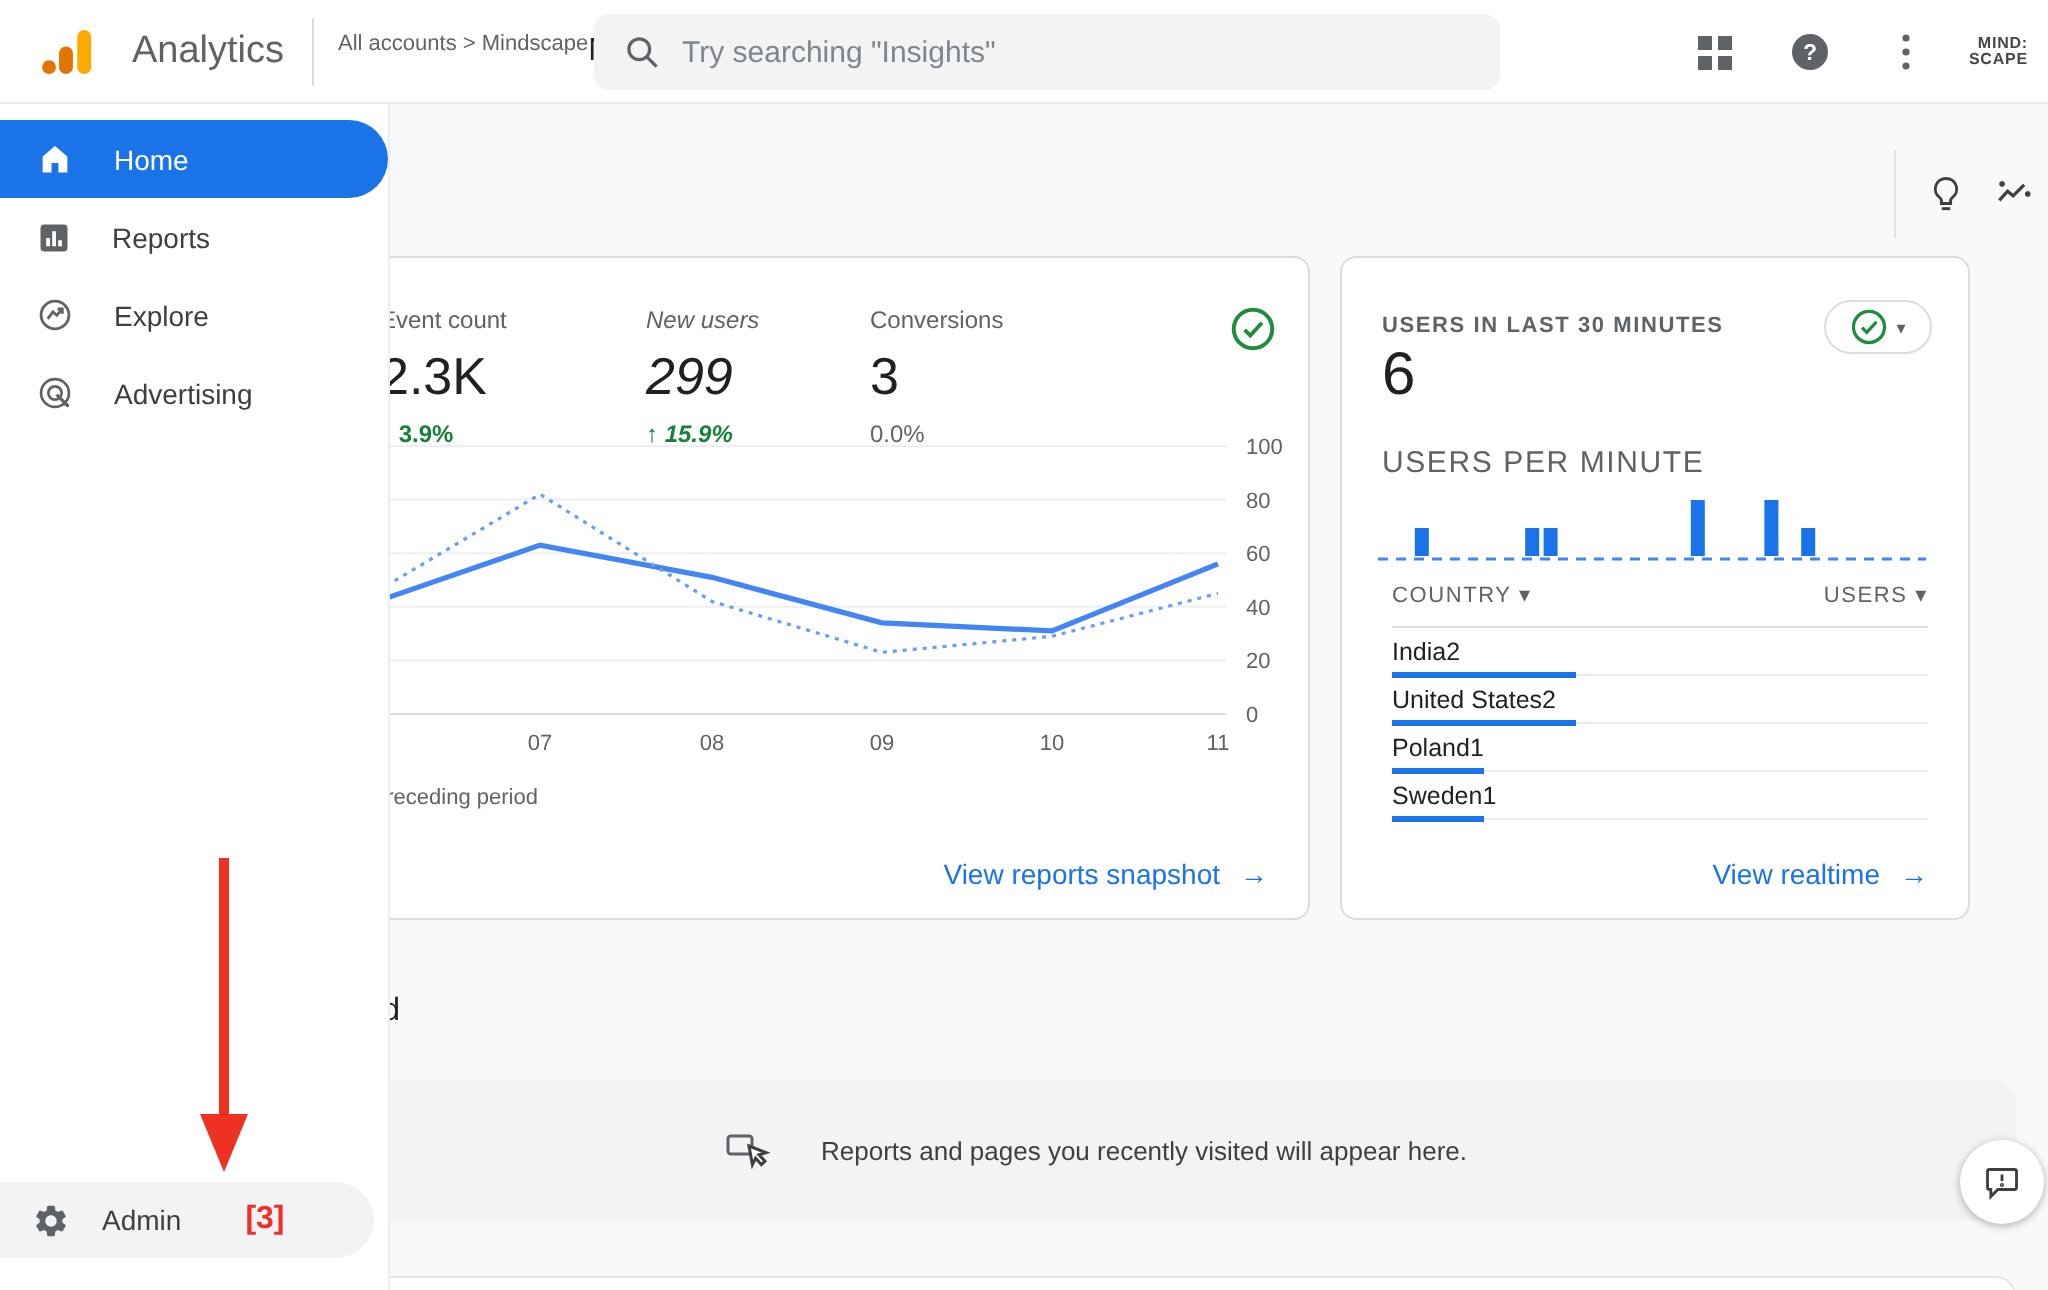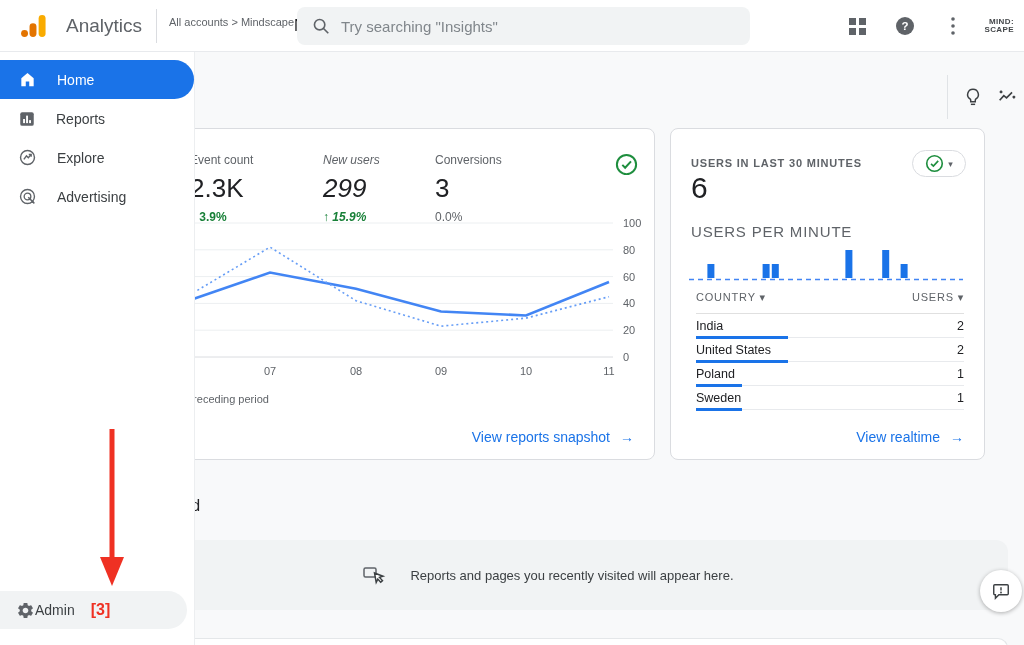--- a/index.html
+++ b/index.html
@@ -29,21 +29,21 @@
   .icon-btn{width:34px;height:34px;display:flex;align-items:center;justify-content:center;border-radius:50%;cursor:pointer}
   .org-logo{font-size:8px;font-weight:800;color:#44474a;line-height:8px;letter-spacing:.4px;text-align:right;margin-right:0}
   
   .sidebar{position:absolute;top:52px;left:0;width:195px;bottom:0;background:#fff;z-index:40;
            border-right:1px solid #eceef0}
   .nav{position:absolute;top:8px;left:0;right:0}
   .nav-item{height:39px;display:flex;align-items:center;padding-left:18px;gap:20px;
             font-size:14px;font-weight:500;color:#3c4043;cursor:pointer}
   .nav-item.active{background:var(--accent);color:#fff;border-radius:0 20px 20px 0}
   .admin-item{position:absolute;top:539px;left:0;width:187px;height:38px;background:#f1f3f4;
-              border-radius:0 19px 19px 0;display:flex;align-items:center;padding-left:16px;gap:0;
+              border-radius:0 19px 19px 0;display:flex;align-items:center;padding-left:16px;gap:16px;
               font-size:14px;font-weight:500;color:#3c4043;cursor:pointer}
   .admin-annotation{font-size:16px;font-weight:700;color:var(--red);margin-left:16px}
   
   .card{position:absolute;background:#fff;border:1px solid var(--card-border);border-radius:8px}
   .main-card{left:90px;top:128px;width:565px;height:332px}
   .metric{position:absolute;top:24px}
   .metric .m-label{font-size:12px;color:var(--gray)}
   .metric .m-value{font-size:26px;color:var(--txt);margin-top:6px}
   .metric .m-change{font-size:12px;font-weight:700;margin-top:6px}
   .m-change.pos{color:var(--green)} .m-change.neu{color:var(--gray);font-weight:400}
@@ -57,21 +57,21 @@
   .rt-card{left:670px;top:128px;width:315px;height:332px}
   .rt-title{position:absolute;top:28px;left:20px;font-size:11px;letter-spacing:.8px;color:var(--gray);font-weight:700}
   .rt-pill{position:absolute;top:21px;right:18px;width:54px;height:27px;border:1px solid var(--card-border);
            border-radius:14px;display:flex;align-items:center;justify-content:center;gap:4px;cursor:pointer;background:#fff}
   .rt-pill .caret{font-size:9px;color:var(--gray)}
   .rt-users{position:absolute;top:42px;left:20px;font-size:30px;color:var(--txt)}
   .rt-sub{position:absolute;top:94px;left:20px;font-size:15px;letter-spacing:.8px;color:var(--gray);font-weight:500}
   .rt-table{position:absolute;top:162px;left:25px;right:20px}
   .rt-thead{display:flex;justify-content:space-between;font-size:11px;letter-spacing:.8px;color:var(--gray);
             padding-bottom:9px;border-bottom:1px solid #e0e0e0;font-weight:500}
-  .rt-row{position:relative;height:24px;display:flex;justify-content:space-between;align-items:flex-end;
+  .rt-row{position:relative;height:24px;display:flex;justify-content:flex-start;align-items:flex-end;
           border-bottom:1px solid var(--hairline);font-size:12.5px;color:var(--txt)}
   .rt-row .c-name{padding-bottom:4px} .rt-row .c-val{padding-bottom:4px}
   .rt-row .c-bar{position:absolute;left:0;bottom:-2px;height:3px;background:var(--accent)}
   
   .recent-heading{position:absolute;left:88px;top:497px;font-size:16px;font-weight:500;color:var(--txt)}
   .recent-box{position:absolute;left:88px;top:540px;width:920px;height:70px;background:#f1f3f4;
               border-radius:12px;display:flex;align-items:center;justify-content:center;gap:22px}
   .recent-text{font-size:13px;color:#3c4043}
   .next-band{position:absolute;left:88px;top:638px;width:920px;height:10px;background:#fff;
              border:1px solid #e4e7e9;border-radius:10px 10px 0 0}

